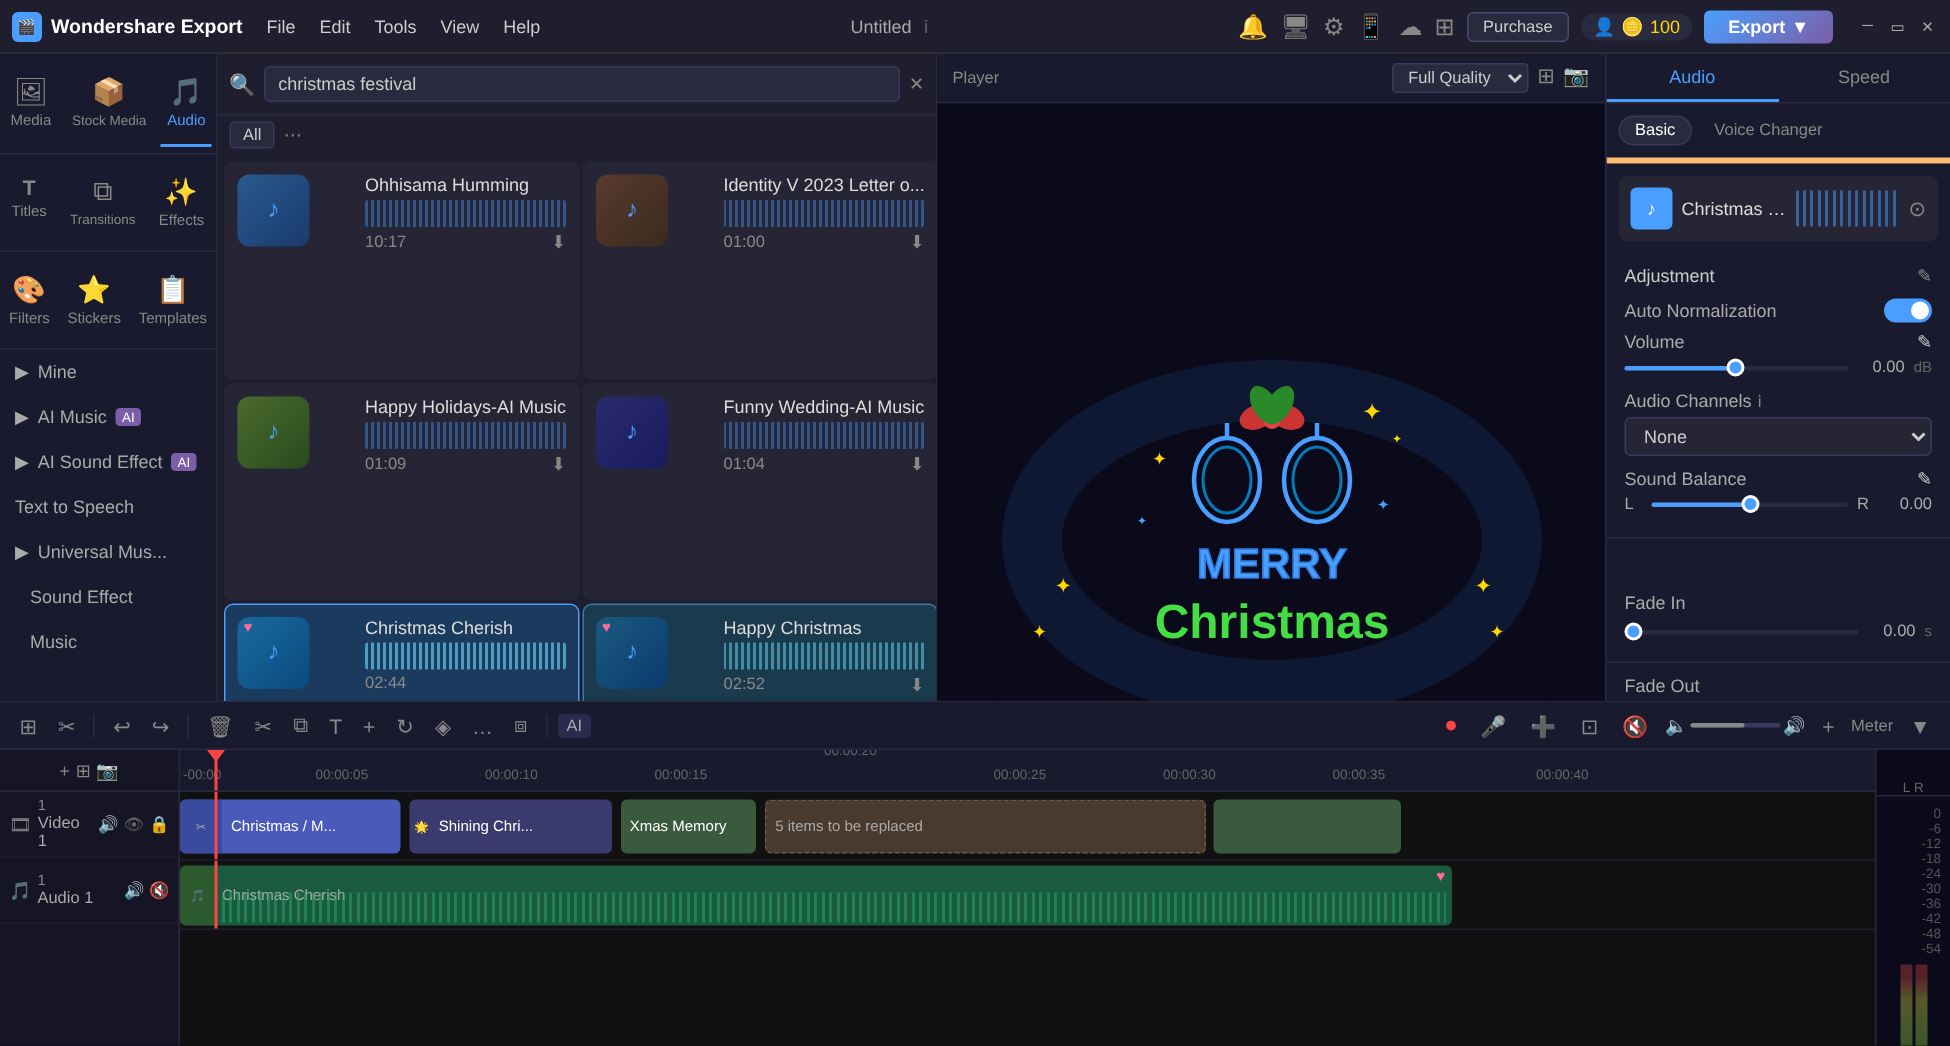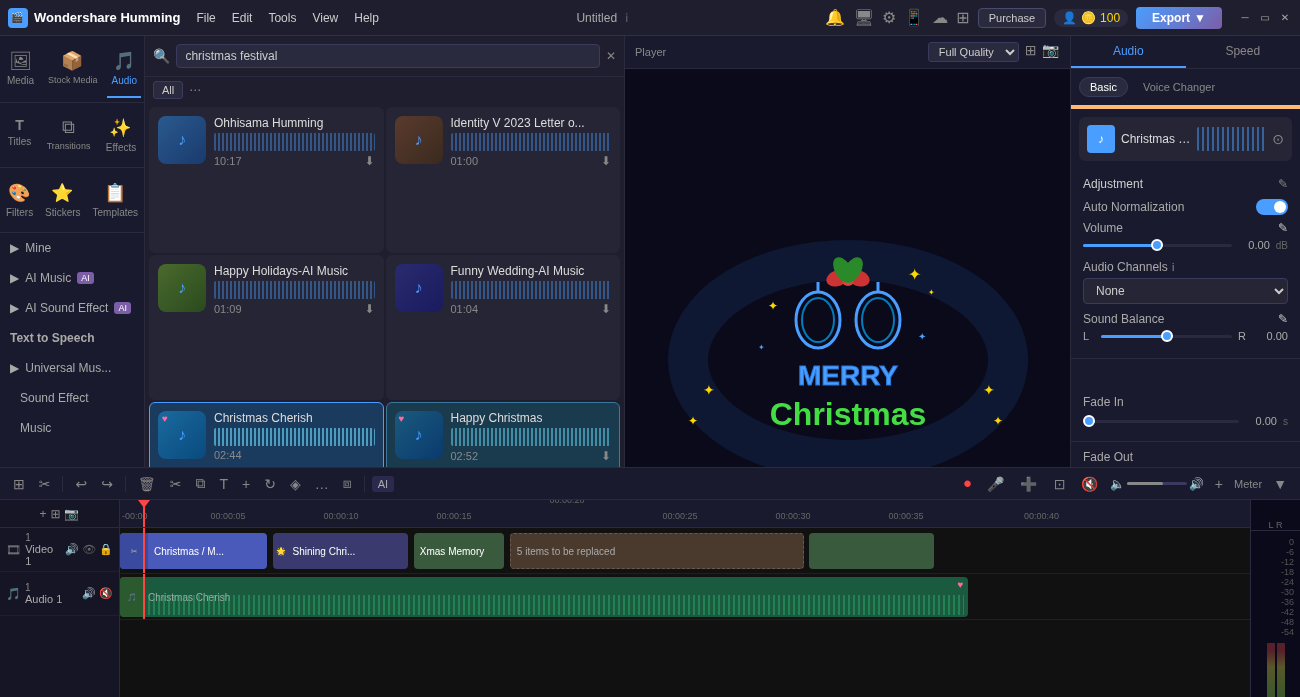--- a/index.html
+++ b/index.html
@@ -39,21 +39,21 @@
     .audio-search .clear-icon { color: #888; cursor: pointer; font-size: 12px; }
     .audio-filter { display: flex; gap: 6px; padding: 4px 8px; align-items: center; }
     .filter-btn { background: #2a2a3e; border: 1px solid #3a3a5e; color: #ccc; padding: 2px 8px; border-radius: 3px; font-size: 11px; cursor: pointer; }
     .more-icon { color: #888; cursor: pointer; }
 
     .audio-grid { display: grid; grid-template-columns: 1fr 1fr; gap: 2px; overflow-y: auto; flex: 1; padding: 4px; }
     .audio-item { background: #252535; border-radius: 6px; padding: 8px; cursor: pointer; display: flex; gap: 8px; align-items: flex-start; position: relative; border: 1px solid transparent; }
     .audio-thumb { width: 48px; height: 48px; background: linear-gradient(135deg, #2a5a8e, #1a3a6e); border-radius: 8px; display: flex; align-items: center; justify-content: center; flex-shrink: 0; position: relative; }
     .audio-thumb .play-icon { color: #4a9eff; font-size: 16px; }
     .audio-thumb .heart-icon { position: absolute; top: 2px; left: 4px; font-size: 10px; color: #ff6b9d; }
-    .audio-info { flex: 1; min-width: 0; }
+    .audio-info { flex: 1; min-width: 0; margin-left: 29px; }
     .audio-title { font-size: 12px; color: #ddd; font-weight: 500; margin-bottom: 3px; white-space: nowrap; overflow: hidden; text-overflow: ellipsis; }
     .audio-wave { height: 18px; background: repeating-linear-gradient(90deg, #4a9eff 0px, #4a9eff 2px, transparent 2px, transparent 4px); opacity: 0.4; border-radius: 2px; margin-bottom: 3px; }
     .audio-meta { display: flex; justify-content: space-between; align-items: center; }
     .audio-time { color: #888; font-size: 11px; }
     .audio-download { color: #888; font-size: 12px; cursor: pointer; }
 
     
     #preview-panel { flex: 1; background: #111; display: flex; flex-direction: column; }
     .preview-header { display: flex; align-items: center; justify-content: space-between; padding: 6px 10px; background: #1a1a2e; border-bottom: 1px solid #2a2a3e; }
     .preview-header .label { color: #888; font-size: 11px; }
@@ -135,21 +135,21 @@
     .info-icon { color: #888; font-size: 11px; cursor: pointer; }
 
     .selected-audio-item { background: #1a3a5e !important; border-color: #4a9eff !important; }
   </style>
 </head>
 <body>
 
 <div id="topbar">
   <div class="logo">
     <div class="logo-icon">🎬</div>
-    <span>Wondershare Humming</span>
+    <span>Wondershare Export</span>
   </div>
   <div class="menu-items">
     <span>File</span>
     <span>Edit</span>
     <span>Tools</span>
     <span>View</span>
     <span>Help</span>
   </div>
   <div class="center">
     <span>Untitled</span>
@@ -234,21 +234,21 @@
     <div class="sidebar-category">
       <span>▶</span>
       <span>AI Music</span>
       <span class="badge badge-ai">AI</span>
     </div>
     <div class="sidebar-category">
       <span>▶</span>
       <span>AI Sound Effect</span>
       <span class="badge badge-ai">AI</span>
     </div>
-    <div class="sidebar-category" style="font-weight:bold;">
+    <div class="sidebar-category" style="">
       <span>Text to Speech</span>
     </div>
     <div class="sidebar-category">
       <span>▶</span>
       <span>Universal Mus...</span>
     </div>
     <div class="sidebar-category" style="padding-left:20px;">
       <span>Sound Effect</span>
     </div>
     <div class="sidebar-category" style="padding-left:20px;">

